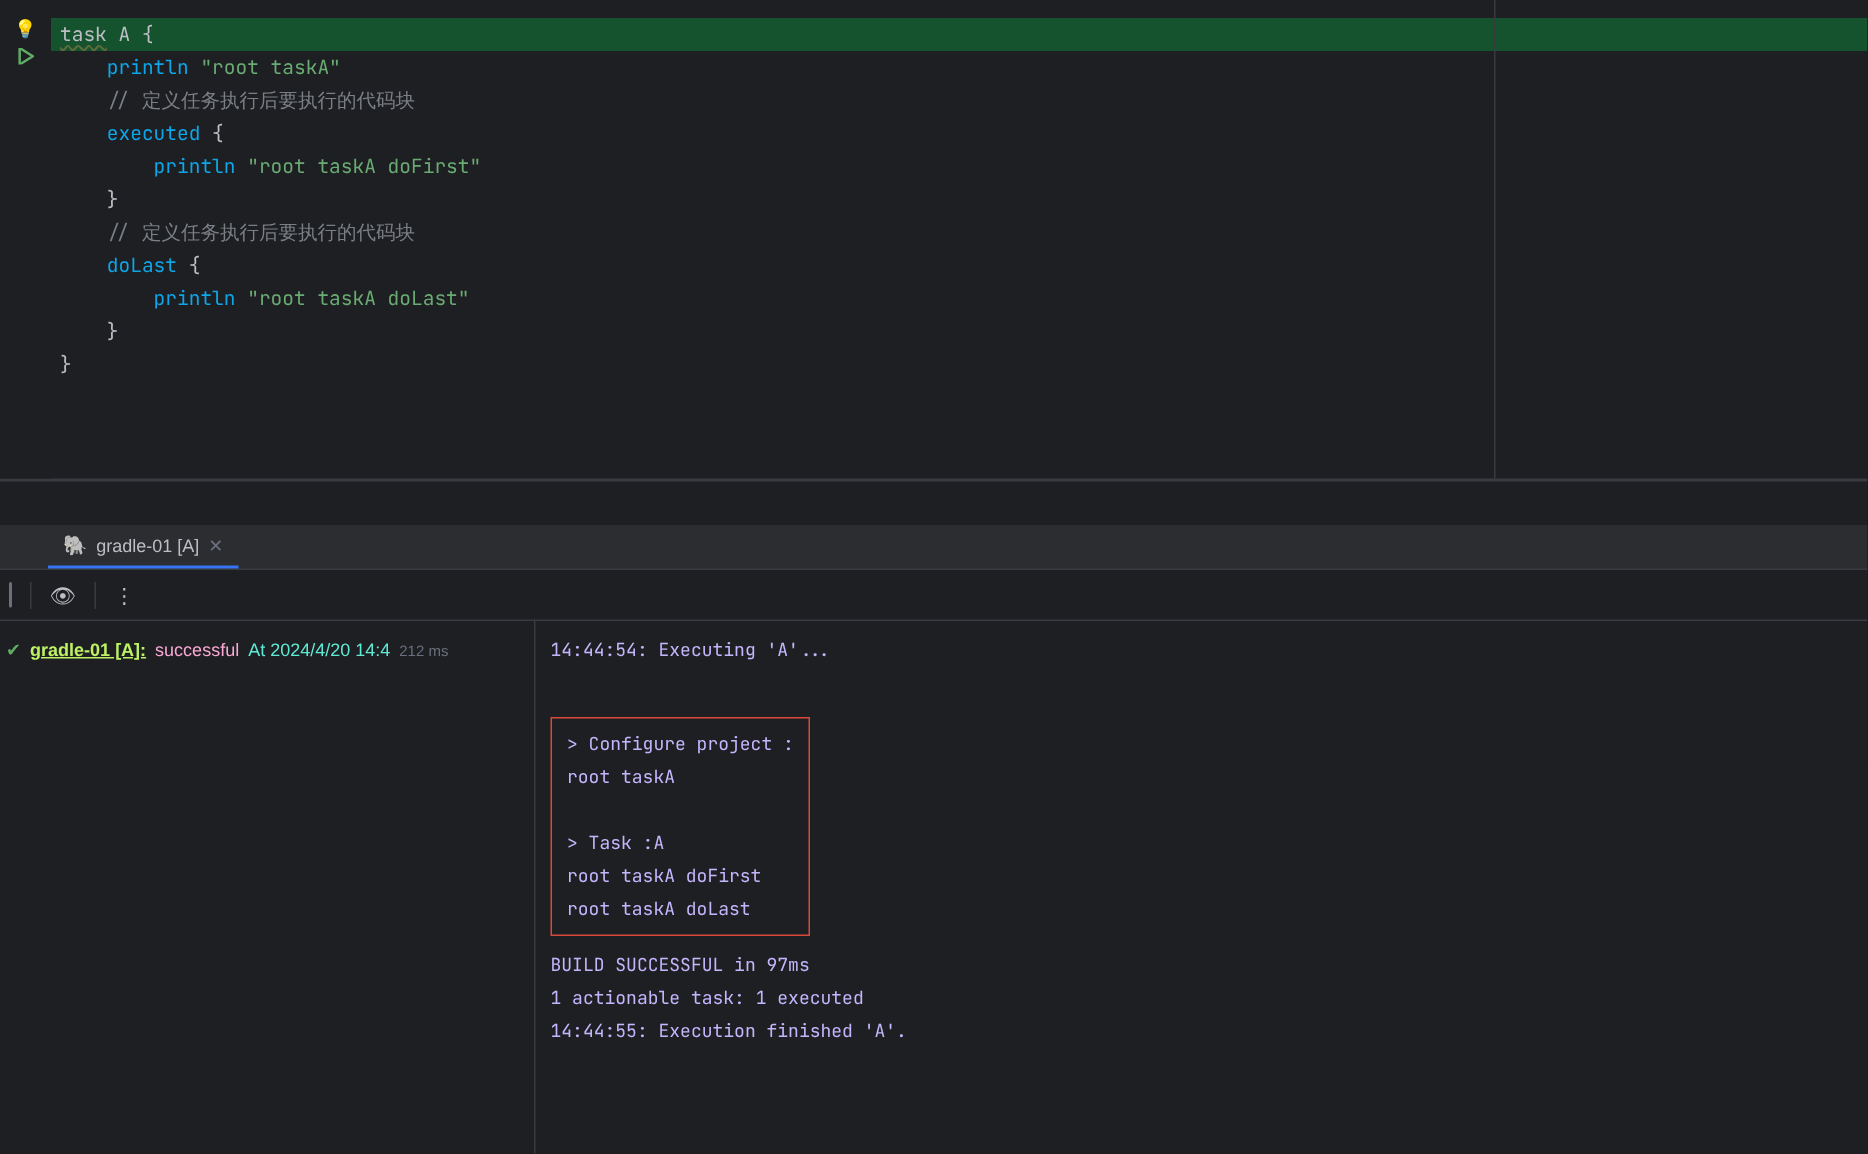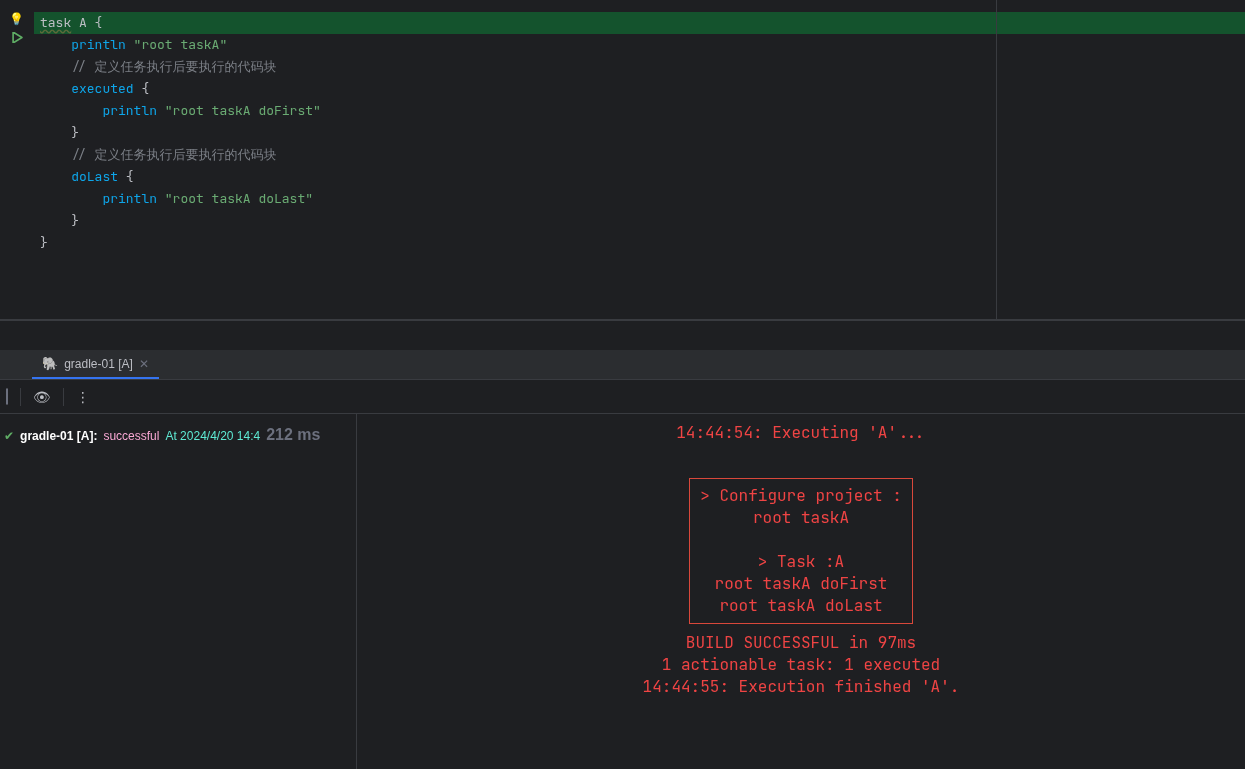--- a/index.html
+++ b/index.html
@@ -111,33 +111,32 @@
 }
 .status-row {
   display: flex;
   align-items: baseline;
   gap: 6px;
   font-size: 12px;
   white-space: nowrap;
   overflow: hidden;
 }
 .check-icon { color: #5fad65; font-size: 12px; }
-.status-name { color: #ffffff; font-weight: 600; }
+.status-name { color: #bef264; font-weight: 600; text-decoration: underline; }
 .status-ok { color: #f9a8d4; }
 .status-time { color: #5eead4; }
-.status-dur { color: #6c707e; font-size: 16px; font-weight: bold; }
+.status-dur { color: #6c707e; font-size: 10px; }
 .console {
   flex: 1;
   font-family: 'JetBrains Mono', Consolas, monospace;
-  font-size: 16px;
+  font-size: 12px;
   line-height: 22px;
-  color: #ef4444;
+  color: #c4b5fd;
   padding: 8px 10px;
   white-space: pre;
-  text-align: center;
 }
 .redbox {
   border: 1px solid #d9483b;
   padding: 6px 10px;
   margin: 12px 0 8px 0;
   display: inline-block;
 }
 </style>
 </head>
 <body>

